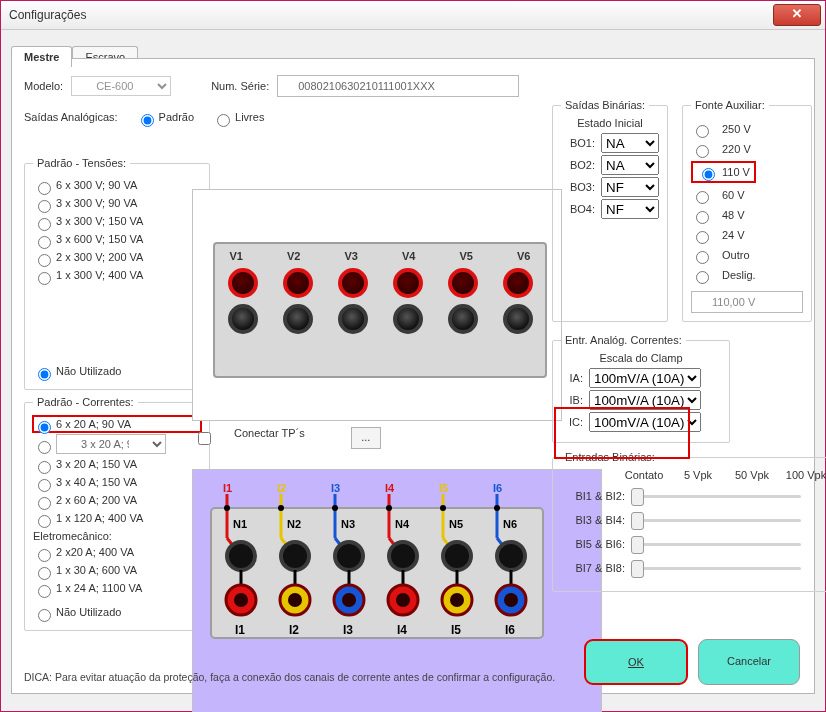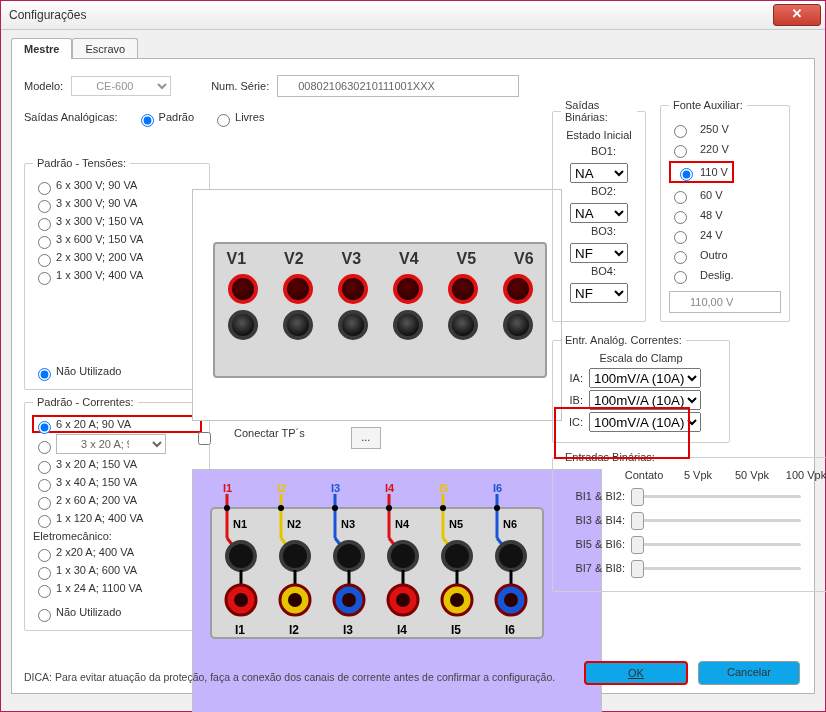--- a/index.html
+++ b/index.html
@@ -3,66 +3,66 @@
 <meta charset="utf-8">
 <style>
   html,body{margin:0;padding:0;font-family:"Segoe UI",Tahoma,Arial,sans-serif;font-size:11px;color:#333;background:#fff;}
   .window{width:826px;height:712px;border:1px solid #be185d;box-sizing:border-box;position:relative;background:#f0f0f0;}
   .titlebar{height:28px;background:linear-gradient(#fdfdfd,#ececec);border-bottom:1px solid #c9c9c9;display:flex;align-items:center;justify-content:space-between;}
   .titlebar .title{padding-left:8px;font-size:12px;}
   .closebtn{width:46px;height:20px;margin-right:4px;background:linear-gradient(#e46a5e,#c83c2e);border:1px solid #8a2c22;border-radius:3px;color:#fff;text-align:center;line-height:17px;font-weight:bold;font-size:13px;}
   .client{position:absolute;top:28px;left:0;right:0;bottom:0;padding:8px 10px 10px 10px;box-sizing:border-box;}
   .tabs{position:relative;}
   .tabstrip{display:flex;gap:0;}
-  .tab{border:1px solid #b5b5b5;border-bottom:none;padding:4px 12px;background:#f7f7f7;border-top-left-radius:3px;border-top-right-radius:3px;position:relative;top:1px;}
+  .tab{border:1px solid #b5b5b5;border-bottom:none;padding:4px 12px;background:#f7f7f7;border-top-left-radius:3px;border-top-right-radius:3px;position:relative;top:9px;}
   .tab.active{background:#fff;z-index:2;}
   .tabpage{border:1px solid #b5b5b5;background:#fff;padding:10px 12px 40px 12px;box-sizing:border-box;position:relative;height:636px;}
   .row{display:flex;align-items:center;gap:8px;}
   .lbl{color:#333;}
   select.combo, input.txt{border:1px solid #b9b9b9;height:20px;background:#fff;padding:0 20px;font-family:inherit;font-size:11px;color:#666;}
   select.combo{width:100px;}
   input.txt{width:200px;}
   .radio-row{display:flex;align-items:center;gap:18px;margin-top:10px;}
   input[type=radio],input[type=checkbox]{position:relative;top:2px;}
   fieldset.grp{border:1px solid #cfcfcf;border-radius:2px;margin:6px 0 6px 0;padding:6px 8px 8px 8px;}
   fieldset.grp>legend{padding:0 4px;color:#333;}
   .opt{display:flex;align-items:center;gap:2px;margin:2px 0;}
   .leftcol{position:absolute;left:12px;top:92px;width:186px;}
   .midcol{position:absolute;left:180px;top:130px;width:370px;}
   .preview{border:1px solid #c3c3c3;background:#fff;height:230px;width:368px;margin-bottom:6px;position:relative;}
   .preview2{border:1px solid #c3c3c3;background:#c4b5fd;height:258px;width:368px;position:relative;padding-left:40px;}
   .chkrow{display:flex;align-items:flex-start;gap:20px;margin:2px 0 20px 2px;}
   .minibtn{border:1px solid #b0b0b0;background:#f4f4f4;width:28px;height:20px;text-align:center;line-height:18px;}
   .rightcol{position:absolute;left:540px;top:34px;width:238px;}
   .center-sub{ text-align:center;margin-bottom:4px;}
-  .bo-row{display:flex;align-items:center;gap:6px;justify-content:flex-end;margin:2px 0;flex-direction:column;}
+  .bo-row{display:flex;align-items:center;gap:6px;justify-content:flex-end;margin:2px 0;}
   .bo-row .blbl{width:34px;text-align:right;}
   .bo-row select{width:58px;height:20px;}
   .fonte-row{display:flex;align-items:center;gap:10px;margin:4px 0;}
   .fonte-row input[type=radio]{top:1px;}
   .fonte-highlight{border:2px solid #e00000;padding:1px 4px;display:inline-flex;align-items:center;gap:4px;}
   .entr-row{display:flex;align-items:center;gap:6px;justify-content:flex-start;margin:2px 0;}
   .entr-row .elbl{width:22px;text-align:right;}
   .entr-row select{width:112px;height:20px;}
   .bin-in{margin-top:12px;}
   .bin-in .hdr{display:flex;gap:8px;margin-left:60px;margin-bottom:6px;}
   .bin-in .hdr span{width:46px;text-align:center;}
   .slider-row{display:flex;align-items:center;margin:6px 0;}
   .slider-row .slbl{width:64px;text-align:right;margin-right:6px;}
   .slider{position:relative;width:170px;height:18px;}
   .slider .track{position:absolute;top:8px;left:0;right:0;height:3px;background:#d4d4d4;border-radius:2px;}
   .slider .thumb{position:absolute;top:1px;width:11px;height:16px;background:#f0f0f0;border:1px solid #9a9a9a;border-radius:3px;}
   .footer-hint{position:absolute;left:12px;bottom:10px;font-size:10.5px;color:#444;}
   .btnbar{position:absolute;right:14px;bottom:8px;display:flex;gap:10px;}
-  .wbtn{border:1px solid #9a9a9a;background:#0ea5e9;padding:4px 20px;border-radius:4px;min-width:60px;text-align:center;}
+  .wbtn{border:1px solid #9a9a9a;background:#5eead4;padding:15px 20px;border-radius:9px;min-width:60px;text-align:center;}
   .wbtn.ok{border:2px solid #e00000;}
   .red-outline{outline:2px solid #e00000;outline-offset:-1px;}
   
   .vpanel{position:absolute;left:20px;top:52px;width:330px;height:132px;background:#d9d9d9;border:2px solid #9e9e9e;border-radius:4px;}
-  .vhdr{display:flex;justify-content:space-around;margin-top:6px;font-weight:bold;font-size:16px;gap:15px;}
+  .vhdr{display:flex;justify-content:space-around;margin-top:6px;font-weight:bold;font-size:11px;gap:15px;}
   .termrow{display:flex;justify-content:space-around;margin-top:6px;}
   .term{width:30px;height:30px;border-radius:50%;box-sizing:border-box;}
   .term.red{background:radial-gradient(circle at 45% 40%,#6a0 0,#5a0000 0,#300 70%);border:4px solid #d11;}
   .term.blk{background:radial-gradient(circle at 45% 40%,#555 0,#111 70%);border:4px solid #3a3a3a;}
   
   .ipanel-svg{position:absolute;left:12px;top:8px;}
   
   .hl-box{position:absolute;border:2px solid #e00000;}
   .disabled-txt{color:#9e9e9e;}
 </style>

